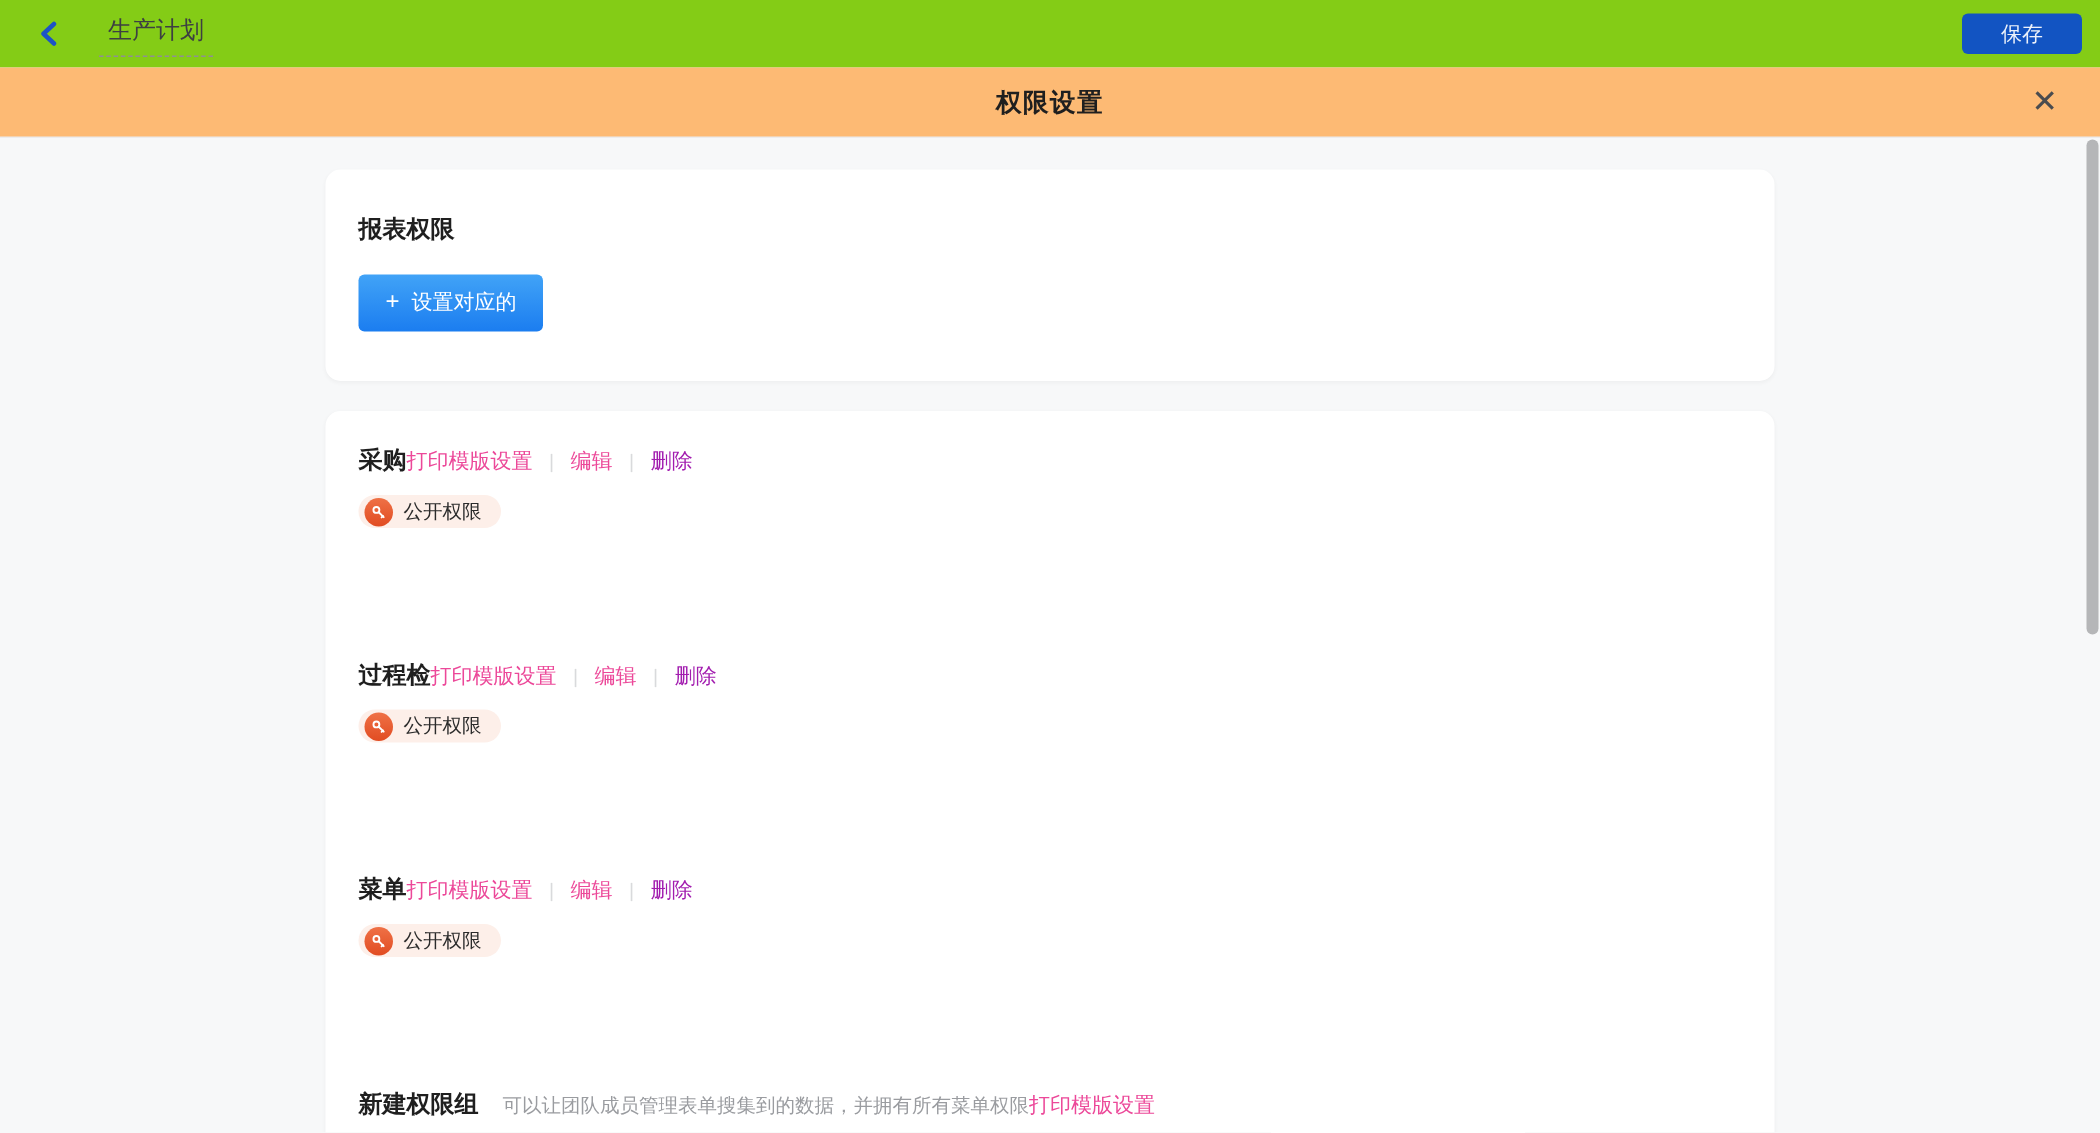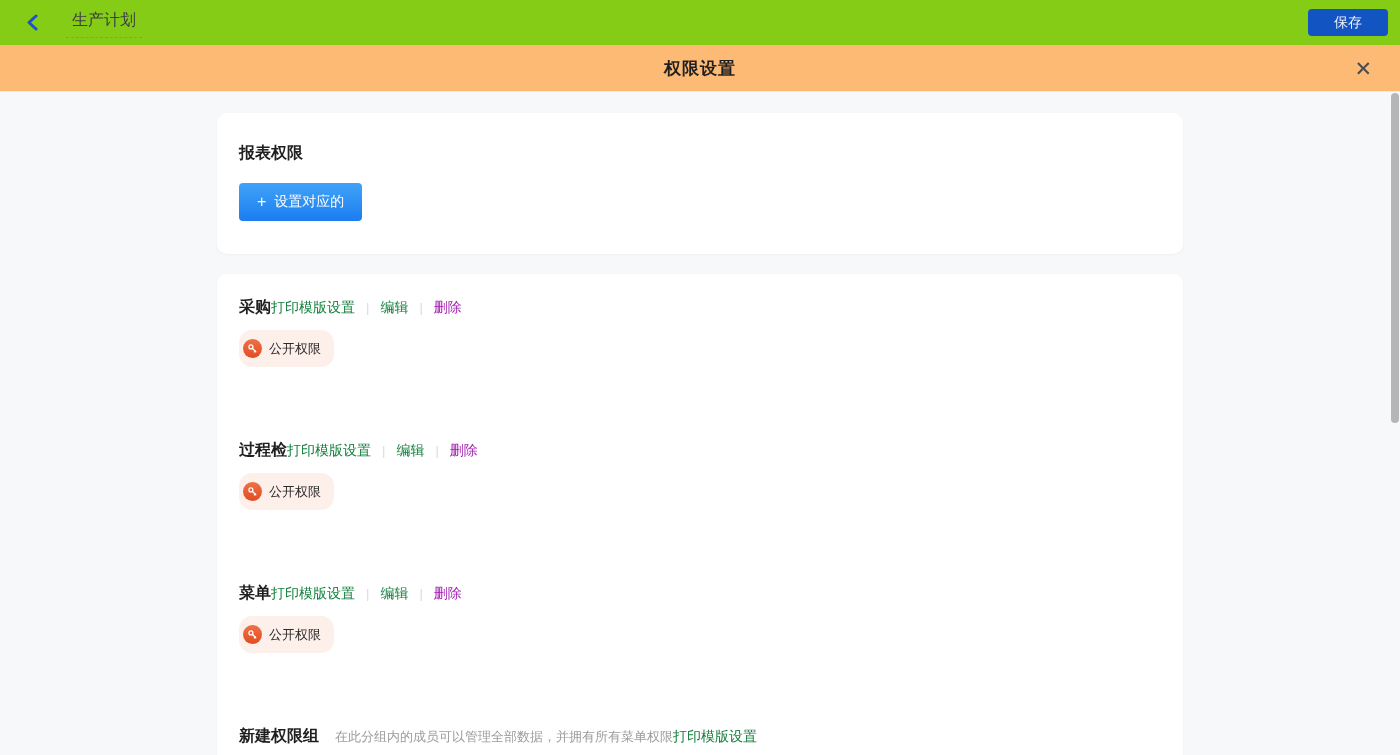--- a/index.html
+++ b/index.html
@@ -131,29 +131,29 @@
   }
   .group-head {
     display: flex;
     align-items: center;
   }
   .group-actions {
     font-size: 14px;
     display: flex;
     align-items: center;
   }
-  .link-blue { color: #15803d; cursor: pointer; text-decoration: none; }
+  .link-blue { color: #ec4899; cursor: pointer; text-decoration: none; }
   .link-red { color: #a21caf; cursor: pointer; text-decoration: none; }
   .sep { color: #d9dadc; margin: 0 11px; font-size: 13px; }
 
   .perm-tag {
     margin-top: 12px;
     display: inline-flex;
     align-items: center;
-    height: 37px;
+    height: 22px;
     padding: 0 13px 0 4px;
     background: #fdefe9;
     border-radius: 13px;
   }
   .key-badge {
     width: 19px; height: 19px;
     border-radius: 50%;
     background: linear-gradient(180deg, #ef7146 0%, #e14c22 100%);
     display: flex;
     align-items: center;
@@ -273,21 +273,21 @@
           </svg>
         </span>
         <span class="perm-tag-label">公开权限</span>
       </div>
     </div>
 
     <div class="group-section">
       <div class="group-head">
         <span class="manage-head">
           <span class="section-title">新建权限组</span>
-          <span class="section-desc">在此分组内的成员可以管理全部数据，并拥有所有菜单权限</span>
+          <span class="section-desc">可以让团队成员管理表单搜集到的数据，并拥有所有菜单权限</span>
         </span>
         <span class="group-actions">
           <a class="link-blue">打印模版设置</a>
         </span>
       </div>
     </div>
 
   </div>
 </div>
 

